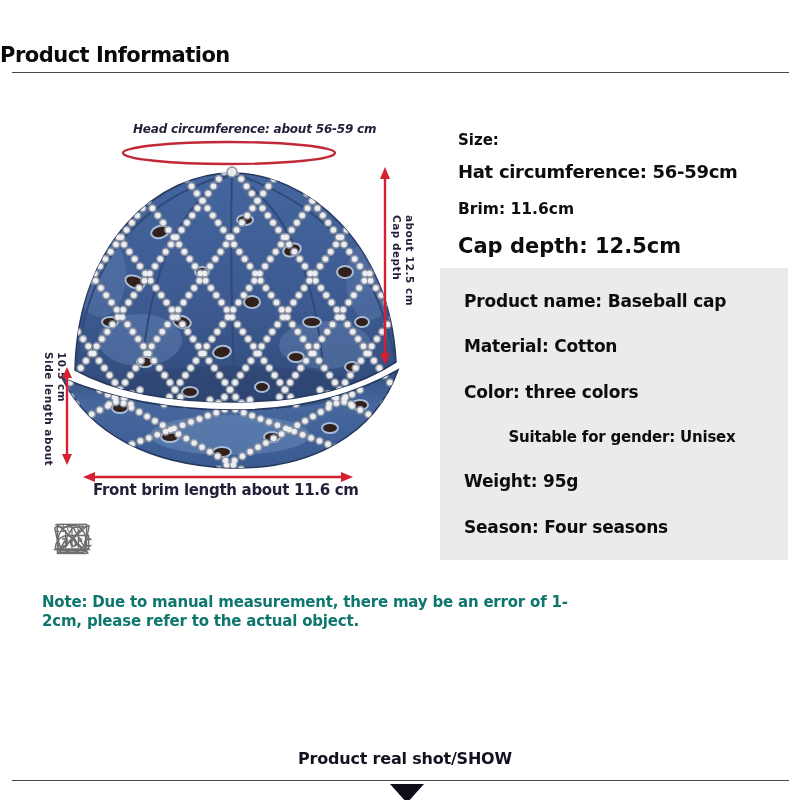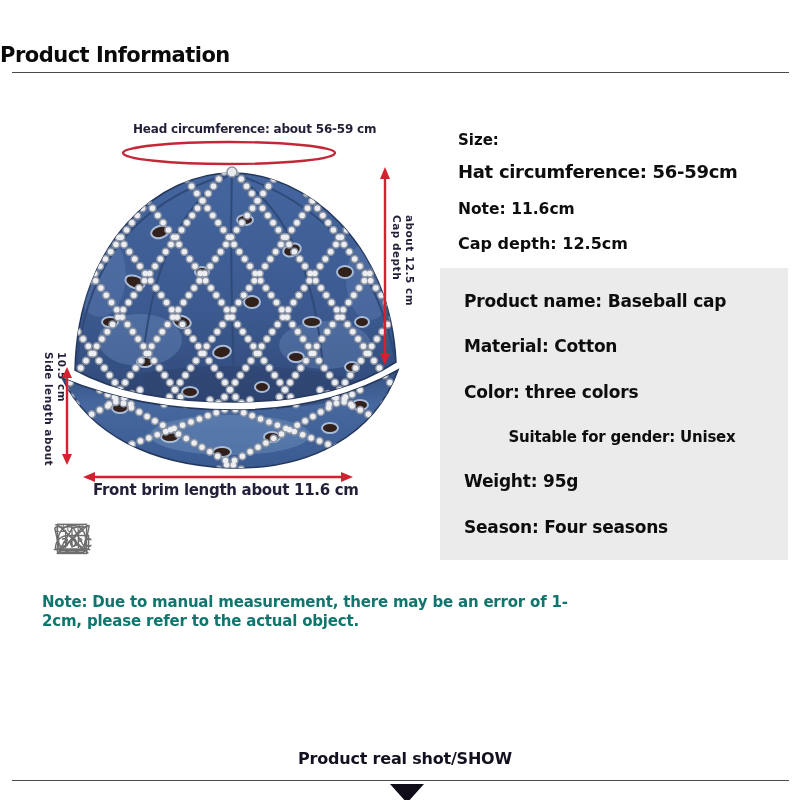--- a/index.html
+++ b/index.html
@@ -8,34 +8,34 @@
 
   
   .page-title{position:absolute;top:43px;left:0;width:676px;text-align:left;
     font-size:21px;font-weight:bold;color:#0a0a0a;letter-spacing:-0.5px;}
   .rule{position:absolute;left:12px;right:11px;height:0;border-top:1.6px solid #4a4a4a;}
   .rule.top{top:72px;}
   .rule.bottom{top:780px;}
 
   
   .ann{position:absolute;color:#241e38;font-weight:bold;}
-  .head-circ-label{top:122px;left:133px;font-size:12px;letter-spacing:-0.2px;}
+  .head-circ-label{top:122px;left:133px;font-size:12px;letter-spacing:-0.2px;font-style:italic;}
   .front-brim-label{top:481px;left:93px;font-size:15px;letter-spacing:-0.3px;}
   .vlabel{writing-mode:vertical-lr;font-size:10.5px;line-height:13px;letter-spacing:0.5px;}
   .cap-depth-label{top:215px;left:390px;height:160px;}
   .side-length-label{top:352px;left:42px;height:140px;}
   .vlabel span{display:block;}
   svg{position:absolute;overflow:visible;}
 
   
   .size-line{position:absolute;left:458px;font-weight:bold;color:#0d0d0d;}
   .sz1{top:131px;font-size:15px;}
   .sz2{top:161px;font-size:18px;letter-spacing:-0.3px;}
   .sz3{top:200px;font-size:15.5px;}
-  .sz4{top:234px;font-size:16px;}
+  .sz4{top:234px;font-size:21px;}
 
   
   .spec-box{position:absolute;left:440px;top:268px;width:348px;height:292px;background:#ebebeb;
     display:flex;flex-direction:column;justify-content:space-around;
     padding:10px 8px 10px 24px;box-sizing:border-box;}
   .spec-line{font-weight:bold;font-size:17px;color:#0d0d0d;letter-spacing:-0.2px;}
   .spec-line.small{font-size:15px;text-align:center;}
 
   
   .care-row{position:absolute;left:52px;top:538px;display:flex;gap:31px;align-items:center;}
@@ -201,21 +201,21 @@
 
   <svg style="left:82px;top:469px;" width="272" height="16" viewBox="0 0 272 16">
     <line x1="10" y1="8" x2="262" y2="8" stroke="#d42030" stroke-width="2.4"></line>
     <polygon points="1,8 13,3 13,13" fill="#d42030"></polygon>
     <polygon points="271,8 259,3 259,13" fill="#d42030"></polygon>
   </svg>
   <div class="ann front-brim-label">Front brim length about 11.6 cm</div>
 
   <div class="size-line sz1">Size:</div>
   <div class="size-line sz2">Hat circumference: 56-59cm</div>
-  <div class="size-line sz3">Note: 11.6cm</div>
+  <div class="size-line sz3">Brim: 11.6cm</div>
   <div class="size-line sz4">Cap depth: 12.5cm</div>
 
   <div class="spec-box">
     <div class="spec-line">Product name: Baseball cap</div>
     <div class="spec-line">Material: Cotton</div>
     <div class="spec-line">Color: three colors</div>
     <div class="spec-line small">Suitable for gender: Unisex</div>
     <div class="spec-line">Weight: 95g</div>
     <div class="spec-line">Season: Four seasons</div>
   </div>

